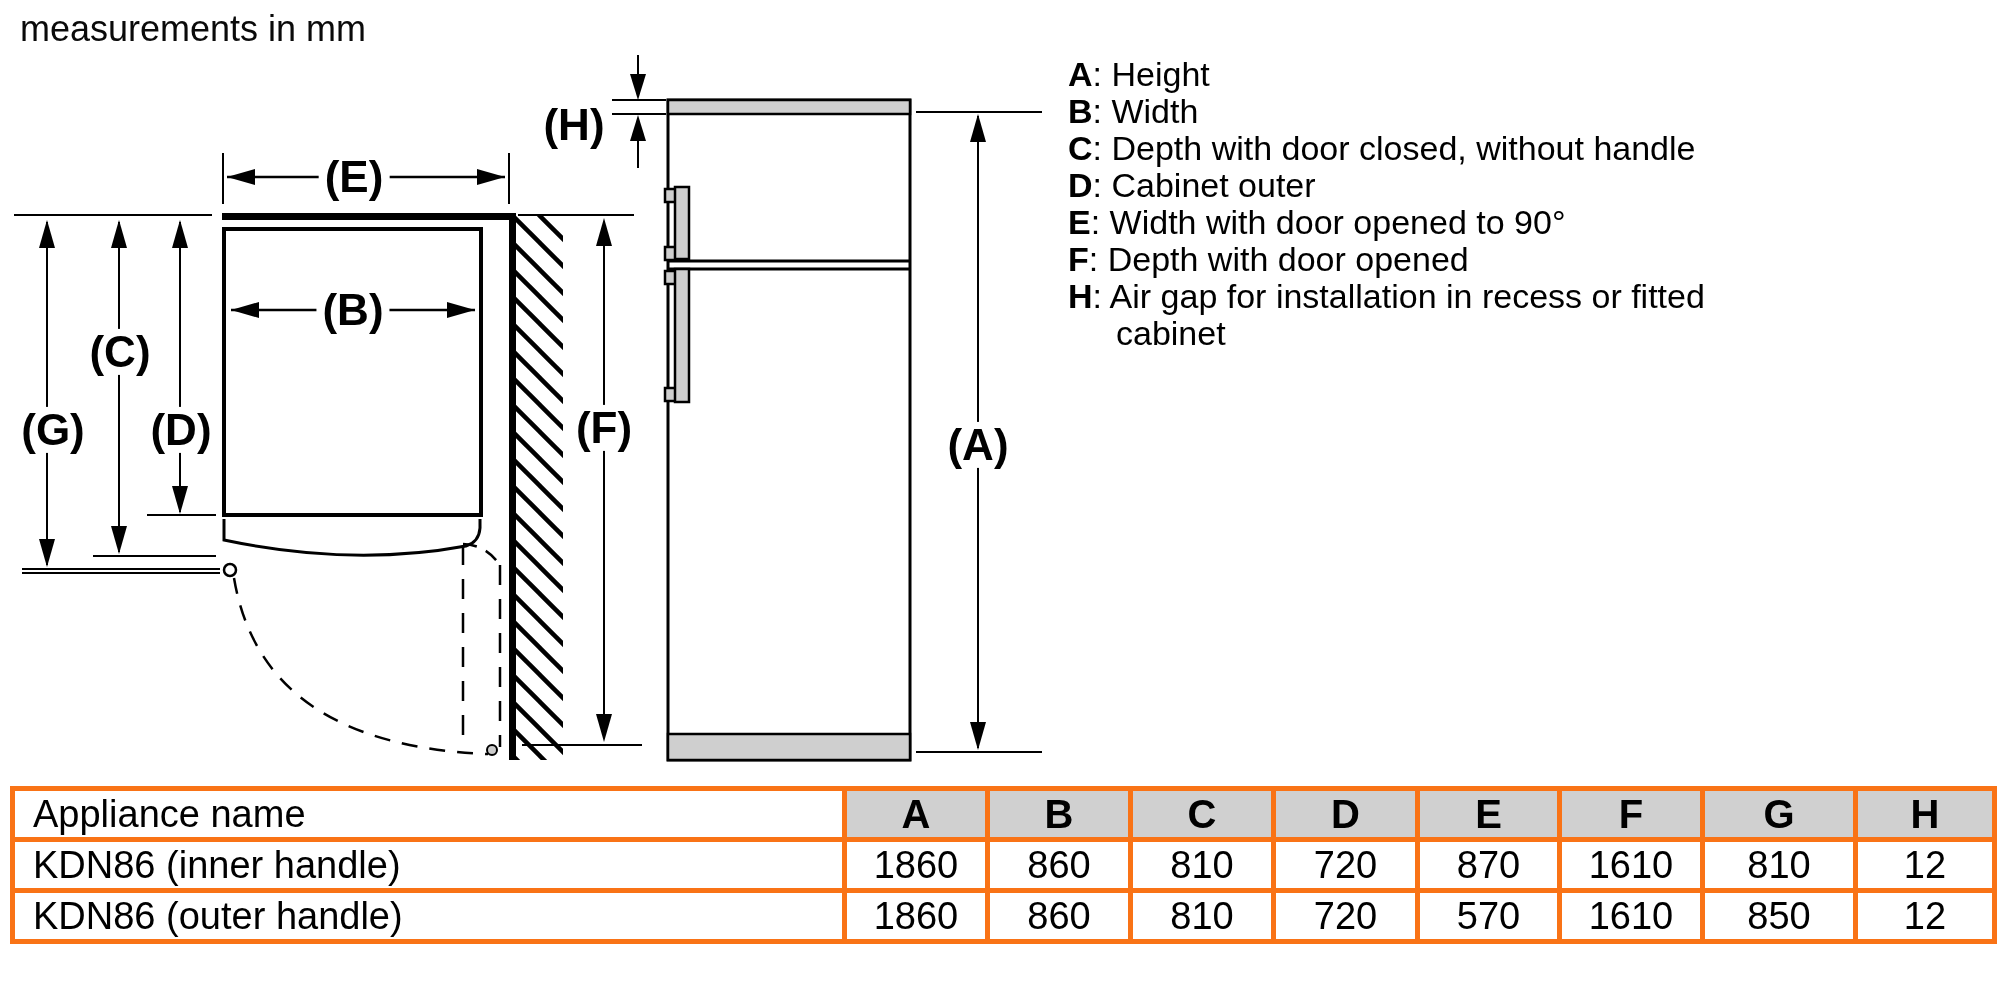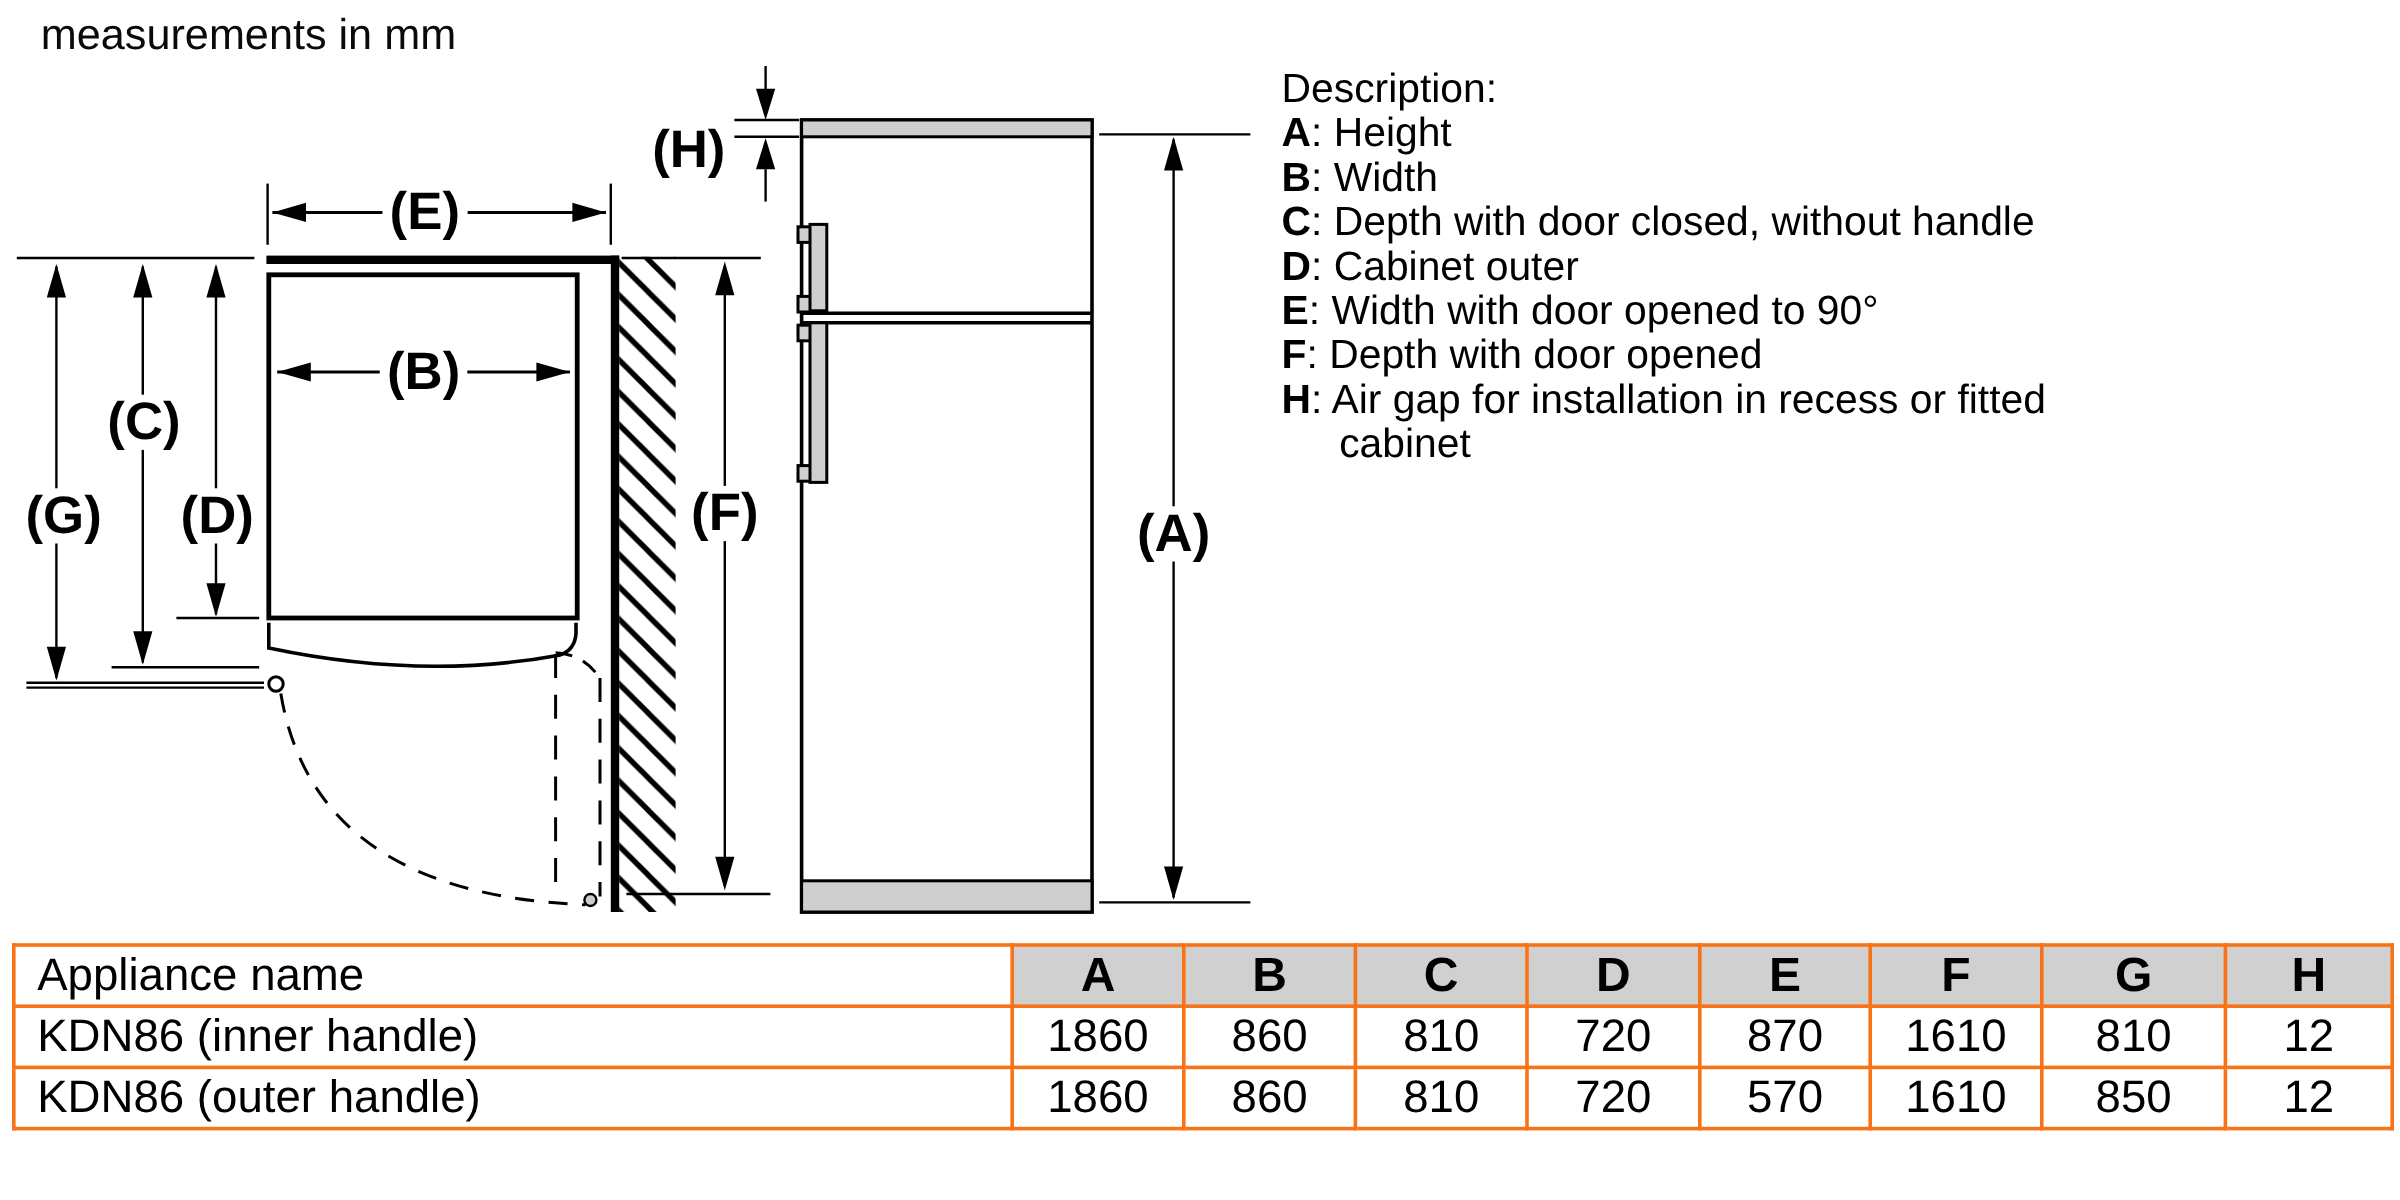--- a/index.html
+++ b/index.html
@@ -6,21 +6,21 @@
   html, body {
     width: 2000px; height: 1000px;
     background: #ffffff;
     font-family: "Liberation Sans", sans-serif;
     color: #000;
     overflow: hidden;
     position: relative;
   }
   .page-title {
     position: absolute; left: 20px; top: 8px;
-    font-size: 36px; color: #0a0a0a; margin-left: 14px;
+    font-size: 36px; color: #0a0a0a;
   }
   .diagram-svg { position: absolute; left: 0; top: 0; }
   .dim-label {
     position: absolute;
     transform: translate(-50%, -50%);
     font-size: 44px; font-weight: bold;
     background: #ffffff; padding: 0 6px;
     line-height: 1.05; white-space: nowrap;
   }
   .description {
@@ -29,21 +29,21 @@
   }
   .desc-title { font-weight: normal; }
   .desc-row { padding-left: 48px; text-indent: -48px; }
   .desc-key { font-weight: bold; }
   .dim-table {
     position: absolute; left: 10px; top: 786px;
     border-collapse: collapse; table-layout: fixed;
     width: 1982px; font-size: 38px;
   }
   .dim-table th, .dim-table td {
-    border: 3px solid #f97316; vertical-align: middle;
+    border: 5px solid #f97316; vertical-align: middle;
     text-align: center; padding: 0; height: 51px;
   }
   .dim-table .name-col { text-align: left; padding-left: 18px; }
   .dim-table thead th.dim-h { background: #d0d0d0; font-weight: bold; font-size: 40px; }
   .dim-table thead th.name-col { background: #ffffff; font-weight: normal; }
   .dim-table td { background: #ffffff; font-weight: normal; }
 </style>
 </head>
 <body>
 
@@ -165,21 +165,20 @@
 <div class="dim-label" style="left:354px; top:177px;">(E)</div>
 <div class="dim-label" style="left:353px; top:310px;">(B)</div>
 <div class="dim-label" style="left:120px; top:352px;">(C)</div>
 <div class="dim-label" style="left:53px;  top:430px;">(G)</div>
 <div class="dim-label" style="left:181px; top:430px;">(D)</div>
 <div class="dim-label" style="left:604px; top:428px;">(F)</div>
 <div class="dim-label" style="left:978px; top:445px;">(A)</div>
 <div class="dim-label" style="left:574px; top:125px;">(H)</div>
 
 <div class="description">
-  <div class="desc-title">Description:</div>
   <div class="desc-row"><span class="desc-key">A</span><span>: </span><span>Height</span></div>
   <div class="desc-row"><span class="desc-key">B</span><span>: </span><span>Width</span></div>
   <div class="desc-row"><span class="desc-key">C</span><span>: </span><span>Depth with door closed, without handle</span></div>
   <div class="desc-row"><span class="desc-key">D</span><span>: </span><span>Cabinet outer</span></div>
   <div class="desc-row"><span class="desc-key">E</span><span>: </span><span>Width with door opened to 90°</span></div>
   <div class="desc-row"><span class="desc-key">F</span><span>: </span><span>Depth with door opened</span></div>
   <div class="desc-row"><span class="desc-key">H</span><span>: </span><span>Air gap for installation in recess or fitted cabinet</span></div>
 </div>
 
 <table class="dim-table">

